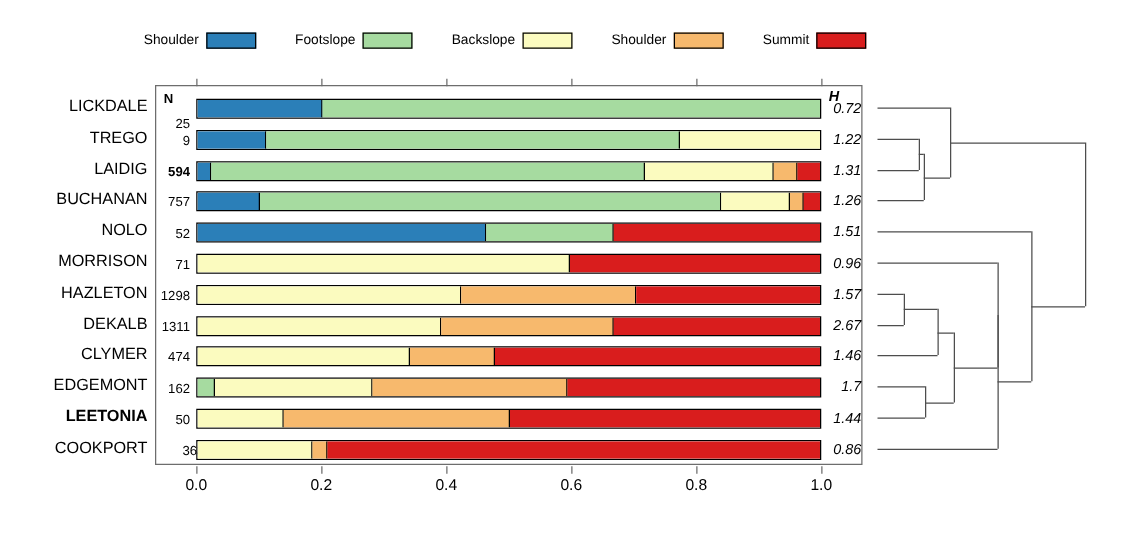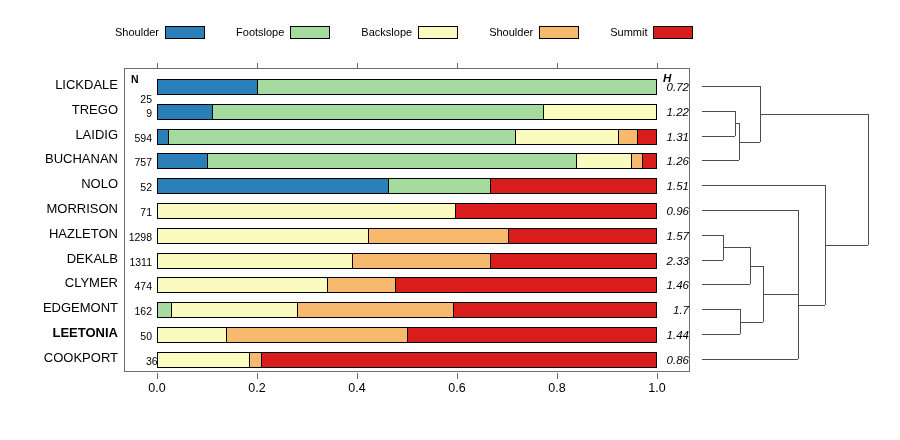--- a/index.html
+++ b/index.html
@@ -172,21 +172,21 @@
         <div class="row" style="top: 32.8px;">
           <div class="nval" style="left: 1px; top: 5px;">9</div>
           <div class="bar" style="left: 32px; top: 2px; width: 500px;">
             <div class="seg" style="background: rgb(43, 127, 184); flex: 0 0 11%;"></div>
             <div class="seg" style="background: rgb(166, 219, 160); flex: 0 0 66.5%;"></div>
             <div class="seg" style="background: rgb(251, 251, 191); flex: 0 0 22.5%;"></div>
           </div>
           <div class="hval" style="left: 534px; top: 4px;">1.22</div>
         </div>
         <div class="row" style="top: 57.6px;">
-          <div class="nval" style="left: 1px; top: 5px;">594</div>
+          <div class="nval" style="left: 1px; top: 5px; font-weight: bold;">594</div>
           <div class="bar" style="left: 32px; top: 2px; width: 500px;">
             <div class="seg" style="background: rgb(43, 127, 184); flex: 0 0 2.2%;"></div>
             <div class="seg" style="background: rgb(166, 219, 160); flex: 0 0 69.7%;"></div>
             <div class="seg" style="background: rgb(251, 251, 191); flex: 0 0 20.6%;"></div>
             <div class="seg" style="background: rgb(247, 185, 109); flex: 0 0 3.9%;"></div>
             <div class="seg" style="background: rgb(217, 29, 29); flex: 0 0 3.6%;"></div>
           </div>
           <div class="hval" style="left: 534px; top: 4px;">1.31</div>
         </div>
         <div class="row" style="top: 82.4px;">
@@ -226,21 +226,21 @@
           </div>
           <div class="hval" style="left: 534px; top: 4px;">1.57</div>
         </div>
         <div class="row" style="top: 181.6px;">
           <div class="nval" style="left: 1px; top: 5px;">1311</div>
           <div class="bar" style="left: 32px; top: 2px; width: 500px;">
             <div class="seg" style="background: rgb(251, 251, 191); flex: 0 0 39.2%;"></div>
             <div class="seg" style="background: rgb(247, 185, 109); flex: 0 0 27.6%;"></div>
             <div class="seg" style="background: rgb(217, 29, 29); flex: 0 0 33.2%;"></div>
           </div>
-          <div class="hval" style="left: 534px; top: 4px;">2.33</div>
+          <div class="hval" style="left: 534px; top: 4px;">2.67</div>
         </div>
         <div class="row" style="top: 206.4px;">
           <div class="nval" style="left: 1px; top: 5px;">474</div>
           <div class="bar" style="left: 32px; top: 2px; width: 500px;">
             <div class="seg" style="background: rgb(251, 251, 191); flex: 0 0 34.2%;"></div>
             <div class="seg" style="background: rgb(247, 185, 109); flex: 0 0 13.6%;"></div>
             <div class="seg" style="background: rgb(217, 29, 29); flex: 0 0 52.2%;"></div>
           </div>
           <div class="hval" style="left: 534px; top: 4px;">1.46</div>
         </div>

